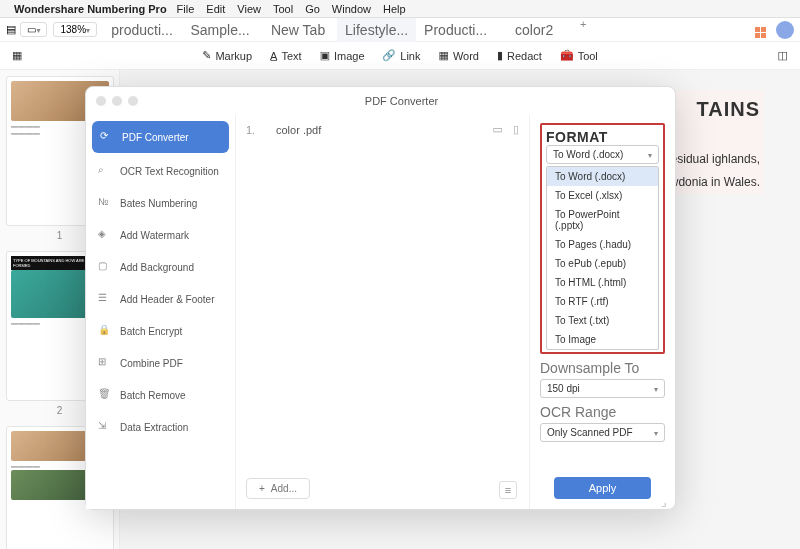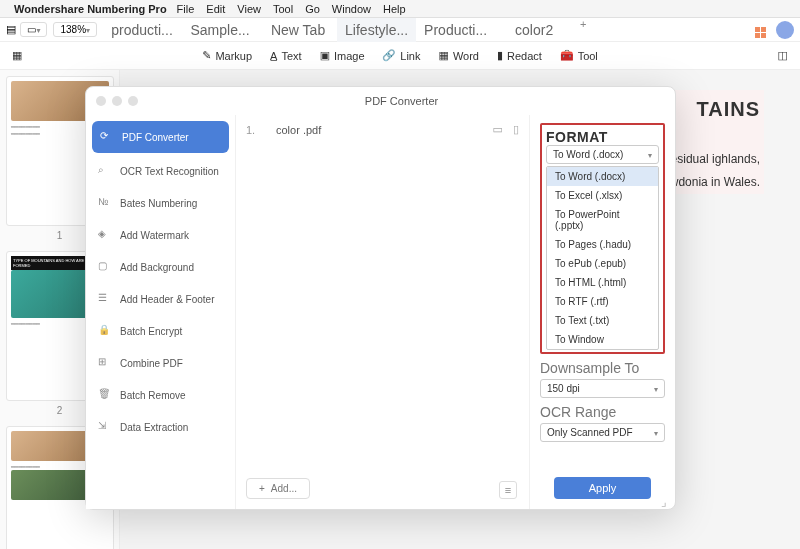--- a/index.html
+++ b/index.html
@@ -260,21 +260,21 @@
           </div>
           <div class="dropdown">
             <div class="dd-item sel">To Word (.docx)</div>
             <div class="dd-item">To Excel (.xlsx)</div>
             <div class="dd-item">To PowerPoint (.pptx)</div>
             <div class="dd-item">To Pages (.hadu)</div>
             <div class="dd-item">To ePub (.epub)</div>
             <div class="dd-item">To HTML (.html)</div>
             <div class="dd-item">To RTF (.rtf)</div>
             <div class="dd-item">To Text (.txt)</div>
-            <div class="dd-item">To Window</div>
+            <div class="dd-item">To Image</div>
           </div>
         </div>
         <div class="sublbl">Downsample To</div>
         <div class="sel-box">
             <span>150 dpi</span>
             <span class="chev"></span>
           </div>
         <div class="sublbl">OCR Range</div>
         <div class="sel-box">
             <span>Only Scanned PDF</span>

